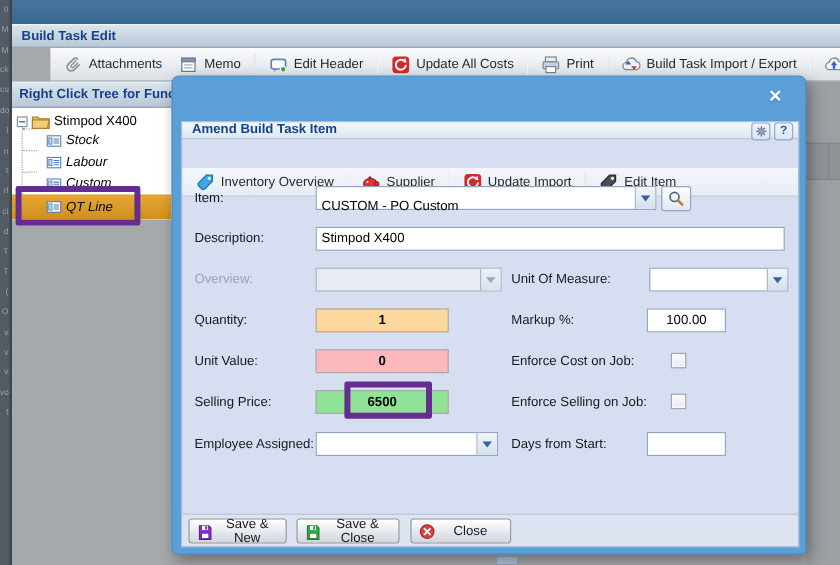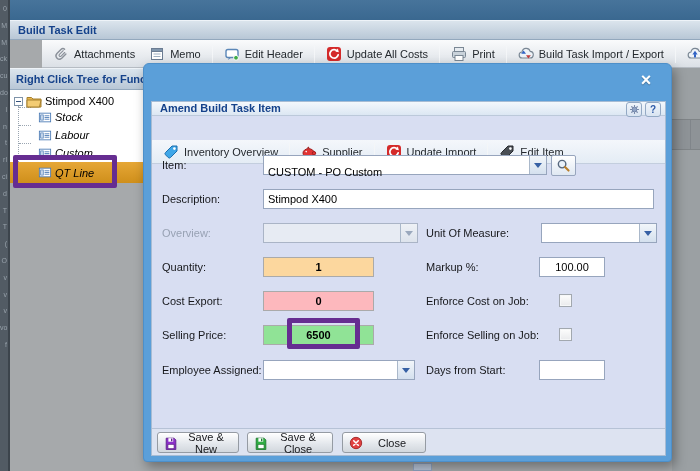--- a/index.html
+++ b/index.html
@@ -383,21 +383,21 @@
         <div class="numfield qty" style="left:111px; top:0; width:111px">
           <input value="1" style="">
         </div>
         <span class="flabel right">Markup %:</span>
         <div class="numfield plain" style="left:387px; top:0; width:66px">
           <input value="100.00" style="">
         </div>
       </div>
 
       <div class="frow" style="top:189px; left:0; width:100%">
-        <span class="flabel">Cost Export:</span>
+        <span class="flabel">Unit Value:</span>
         <div class="numfield cost" style="left:111px; top:0; width:111px">
           <input value="0" style="">
         </div>
         <span class="flabel right">Enforce Cost on Job:</span>
         <div class="checkbox" style="left:407px"></div>
       </div>
 
       <div class="frow" style="top:223px; left:0; width:100%">
         <span class="flabel">Selling Price:</span>
         <div class="numfield sell" style="left:111px; top:0; width:111px">

